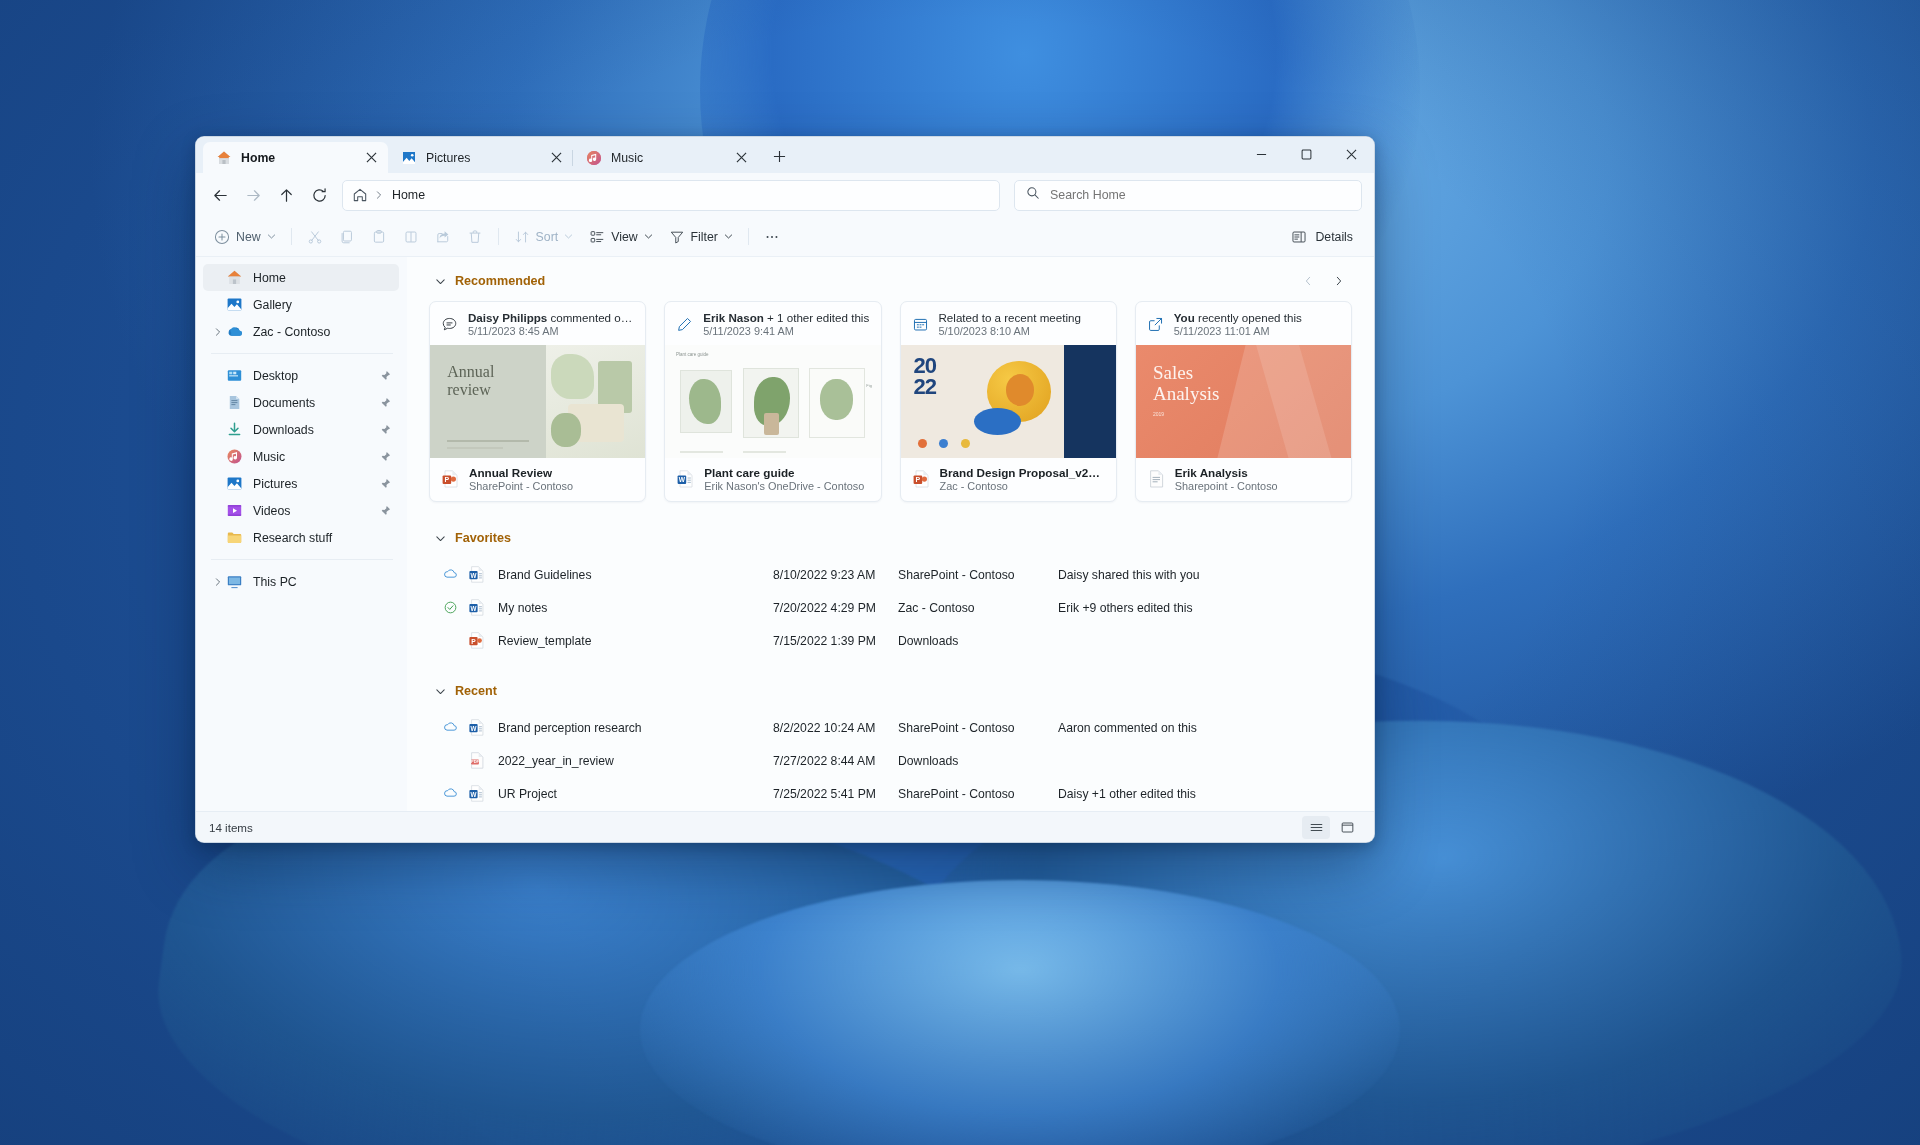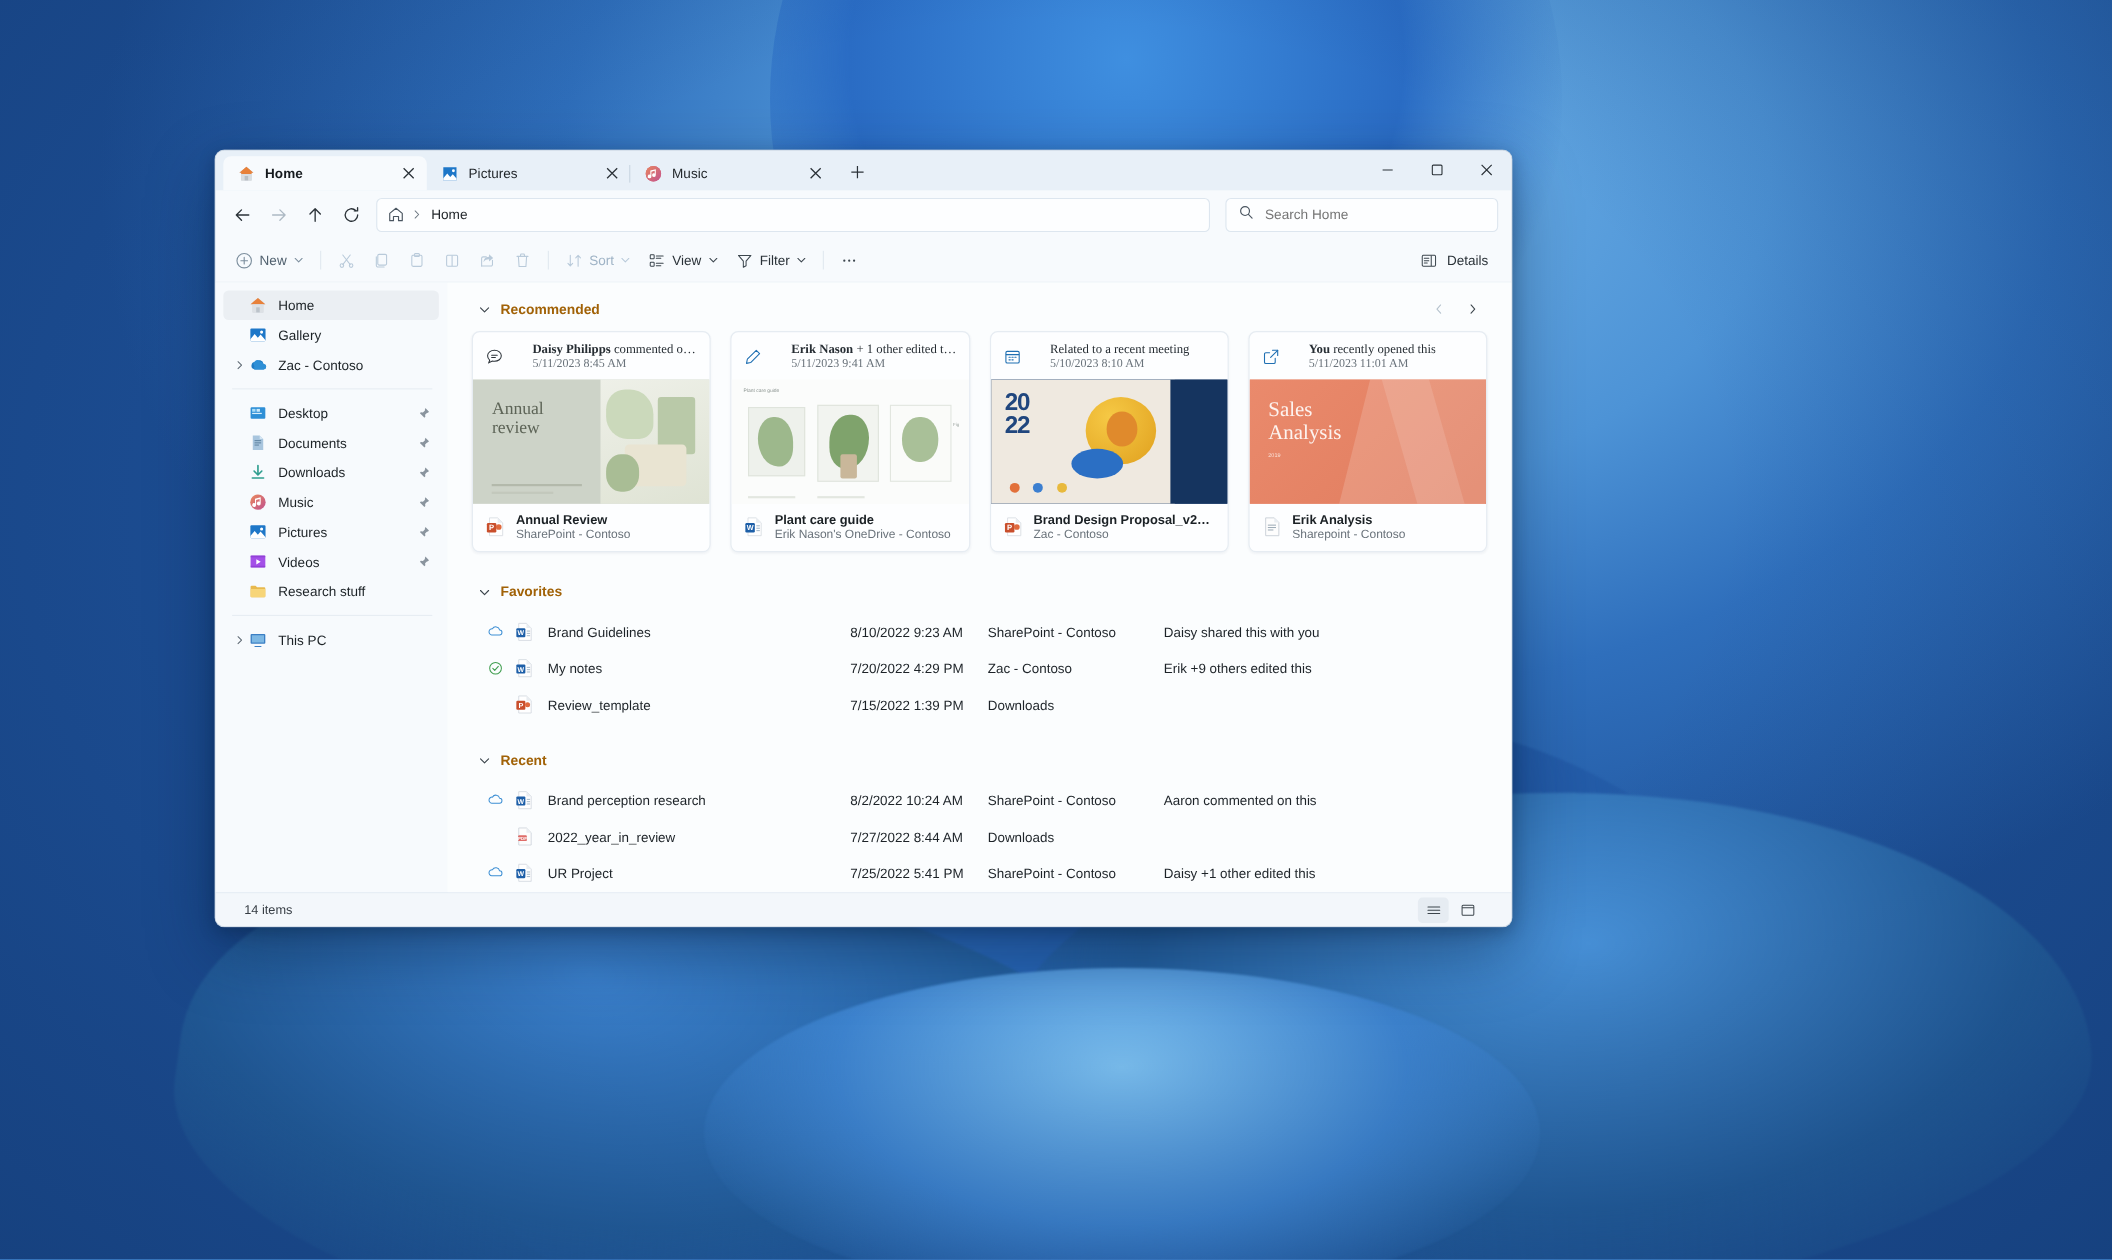--- a/index.html
+++ b/index.html
@@ -65,21 +65,21 @@
   .navbar { height:44px; background:#f7fafd; display:flex; align-items:center;
             padding:0 12px 0 8px; flex:0 0 44px; }
   .navbtn { width:33px; height:33px; border-radius:5px; display:flex; align-items:center;
             justify-content:center; flex:0 0 33px; }
   .navbtn svg { width:17px; height:17px; }
   .addr { flex:1; height:31px; background:#fdfeff; border:1px solid #dde6ef; border-radius:5px;
           display:flex; align-items:center; padding:0 9px; margin-left:6px; }
   .addr .homeico { width:16px;height:16px; display:block; }
   .addr .chev { margin:0 9px 0 7px; display:flex; }
   .addr .crumb { font-size:12.4px; color:#1d2226; }
-  .search { width:248px; height:31px; background:#fdfeff; border:1px solid #dde6ef;
+  .search { width:348px; height:31px; background:#fdfeff; border:1px solid #dde6ef;
             border-radius:5px; display:flex; align-items:center; padding:0 11px; margin-left:14px; }
   .search input { border:none; outline:none; background:transparent; font-size:12.4px;
                   color:#50585f; font-family:"Liberation Sans",sans-serif; width:100%; margin-left:10px; }
 
   
   .cmdbar { height:40px; background:#f7fafd; display:flex; align-items:center;
             padding:0 12px 0 10px; flex:0 0 40px; border-bottom:1px solid #eaf0f6; }
   .cbtn { height:30px; border-radius:5px; display:flex; align-items:center; padding:0 8px;
           color:#9fb3c6; font-size:12.3px; gap:6px; }
   .cbtn.enabled { color:#2a3238; }
@@ -110,21 +110,21 @@
   .sechdr .sechev { width:22px; display:flex; align-items:center; justify-content:center; }
   .sechdr .sectitle { font-size:12.6px; font-weight:bold; color:#a16207; margin-left:4px; }
   .secnav { margin-left:auto; display:flex; gap:4px; }
   .secnav div { width:27px; height:27px; border-radius:4px; display:flex;
                 align-items:center; justify-content:center; }
 
   
   .cards { display:flex; gap:18px; }
   .card { width:222px; background:#fdfeff; border:1px solid #e6ecf2; border-radius:7px;
           overflow:hidden; box-shadow:0 1px 2px rgba(30,60,100,.05); }
-  .card .chead { display:flex; align-items:center; padding:9px 10px 8px 10px; gap:25px;font-family:Liberation Serif, serif; }
+  .card .chead { display:flex; align-items:center; padding:9px 10px 8px 10px; gap:9px; }
   .card .chead .chicon { width:19px; height:19px; flex:0 0 19px; display:flex;
                          align-items:center; justify-content:center; }
   .card .chead .chtxt { min-width:0; }
   .card .chead .chline { font-size:11.6px; color:#262d33; white-space:nowrap; overflow:hidden;
                          text-overflow:ellipsis; }
   .card .chead .chline b { font-weight:bold; }
   .card .chead .chdate { font-size:10.9px; color:#6a737b; margin-top:1px; }
   .thumb { height:113px; position:relative; overflow:hidden; }
   .card .cfoot { display:flex; align-items:center; gap:9px; padding:8px 10px 9px 10px; }
   .cfoot .fico { width:20px; height:20px; flex:0 0 20px; display:block; }
@@ -138,21 +138,21 @@
   .frow .cloud { width:20px; flex:0 0 20px; display:flex; align-items:center; }
   .frow .rico { width:19px; height:19px; flex:0 0 19px; margin:0 12px 0 4px; display:block; }
   .frow .rname { width:275px; flex:0 0 275px; white-space:nowrap; overflow:hidden;
                  text-overflow:ellipsis; }
   .frow .rdate { width:125px; flex:0 0 125px; color:#1d2328; }
   .frow .rloc  { width:160px; flex:0 0 160px; color:#1d2328; }
   .frow .ract  { flex:1; color:#1d2328; white-space:nowrap; }
 
   
   .statusbar { height:31px; flex:0 0 31px; background:#f3f7fb; border-top:1px solid #e6edf4;
-               display:flex; align-items:center; padding:0 26px; }
+               display:flex; align-items:center; padding:0 13px; }
   .statusbar .sitems { font-size:11.6px; color:#353c43; }
   .vmodes { margin-left:auto; display:flex; gap:3px; }
   .vmodes div { width:28px; height:23px; border-radius:4px; display:flex;
                 align-items:center; justify-content:center; }
   .vmodes div.on { background:#e6ecf2; }
 </style>
 </head>
 <body>
 
 <div id="desktop">

